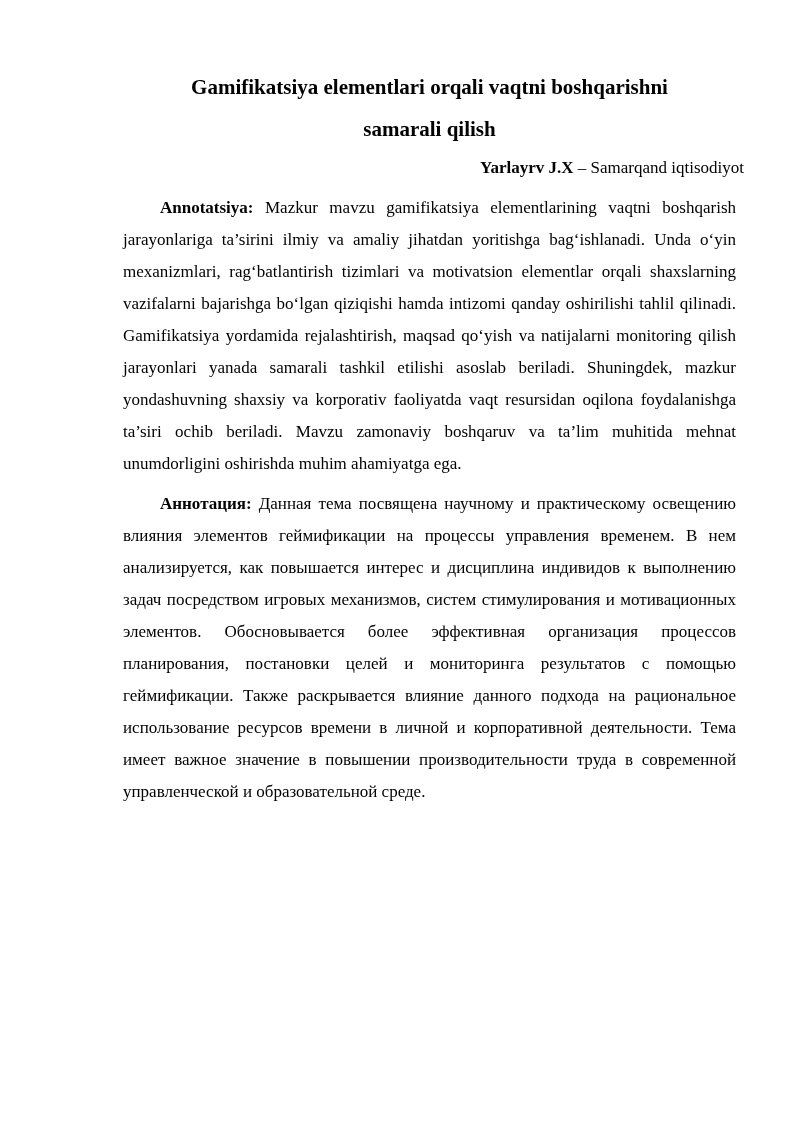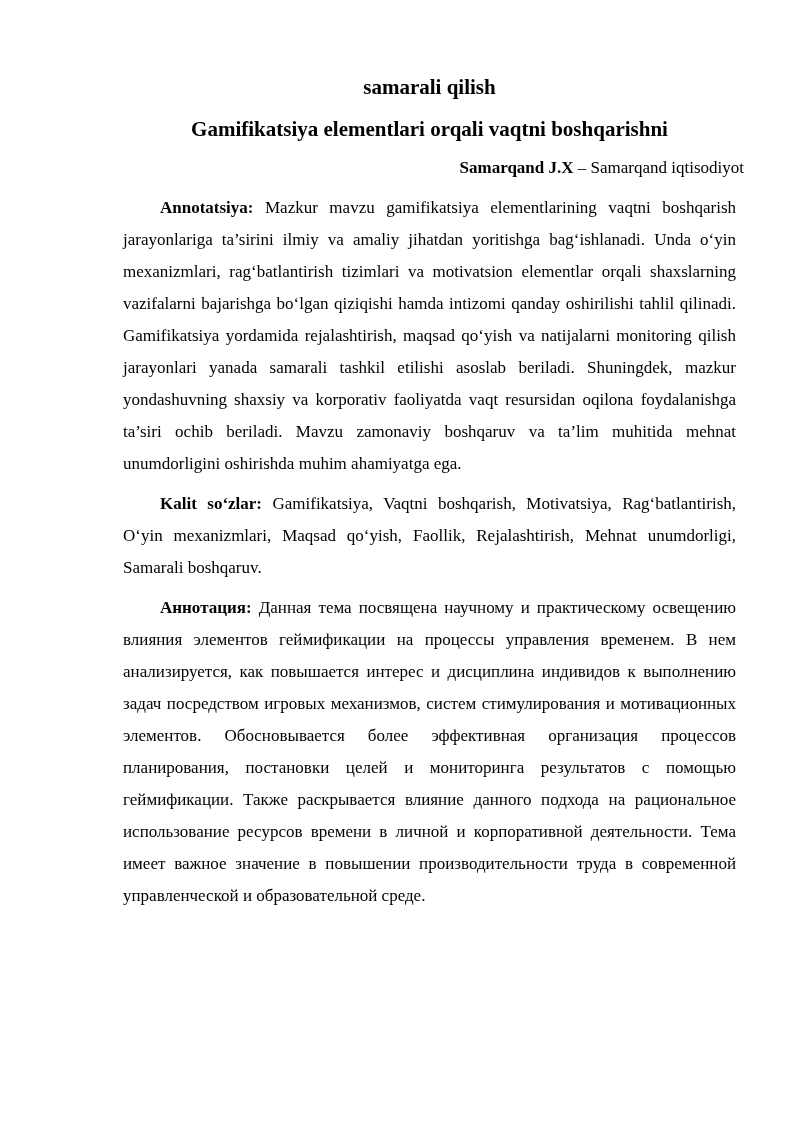--- a/index.html
+++ b/index.html
@@ -43,27 +43,26 @@
     text-indent: 37px;
   }
   b { font-weight: bold; }
 </style>
 </head>
 <body>
 
 <div class="page">
 
   <h1 class="doc-title">
+    <span class="title-line">Gamifikatsiya elementlari orqali vaqtni boshqarishni</span>
     <span class="title-line">samarali qilish</span>
-    <span class="title-line">Gamifikatsiya elementlari orqali vaqtni boshqarishni</span>
   </h1>
 
   <div class="author-block">
-    <span class="author-line"><b>Samarqand J.X</b><span> – Samarqand iqtisodiyot</span></span>
+    <span class="author-line"><b>Yarlayrv J.X</b><span> – Samarqand iqtisodiyot</span></span>
   </div>
 
   <p class="body-para"><b>Annotatsiya:</b><span> Mazkur mavzu gamifikatsiya elementlarining vaqtni boshqarish jarayonlariga ta’sirini ilmiy va amaliy jihatdan yoritishga bag‘ishlanadi. Unda o‘yin mexanizmlari, rag‘batlantirish tizimlari va motivatsion elementlar orqali shaxslarning vazifalarni bajarishga bo‘lgan qiziqishi hamda intizomi qanday oshirilishi tahlil qilinadi. Gamifikatsiya yordamida rejalashtirish, maqsad qo‘yish va natijalarni monitoring qilish jarayonlari yanada samarali tashkil etilishi asoslab beriladi. Shuningdek, mazkur yondashuvning shaxsiy va korporativ faoliyatda vaqt resursidan oqilona foydalanishga ta’siri ochib beriladi. Mavzu zamonaviy boshqaruv va ta’lim muhitida mehnat unumdorligini oshirishda muhim ahamiyatga ega.</span></p>
 
-  <p class="body-para"><b>Kalit so‘zlar:</b><span> Gamifikatsiya, Vaqtni boshqarish, Motivatsiya, Rag‘batlantirish, O‘yin mexanizmlari, Maqsad qo‘yish, Faollik, Rejalashtirish, Mehnat unumdorligi, Samarali boshqaruv.</span></p>
 
   <p class="body-para"><b>Аннотация:</b><span> Данная тема посвящена научному и практическому освещению влияния элементов геймификации на процессы управления временем. В нем анализируется, как повышается интерес и дисциплина индивидов к выполнению задач посредством игровых механизмов, систем стимулирования и мотивационных элементов. Обосновывается более эффективная организация процессов планирования, постановки целей и мониторинга результатов с помощью геймификации. Также раскрывается влияние данного подхода на рациональное использование ресурсов времени в личной и корпоративной деятельности. Тема имеет важное значение в повышении производительности труда в современной управленческой и образовательной среде.</span></p>
 
 </div>
 
 </body></html>

